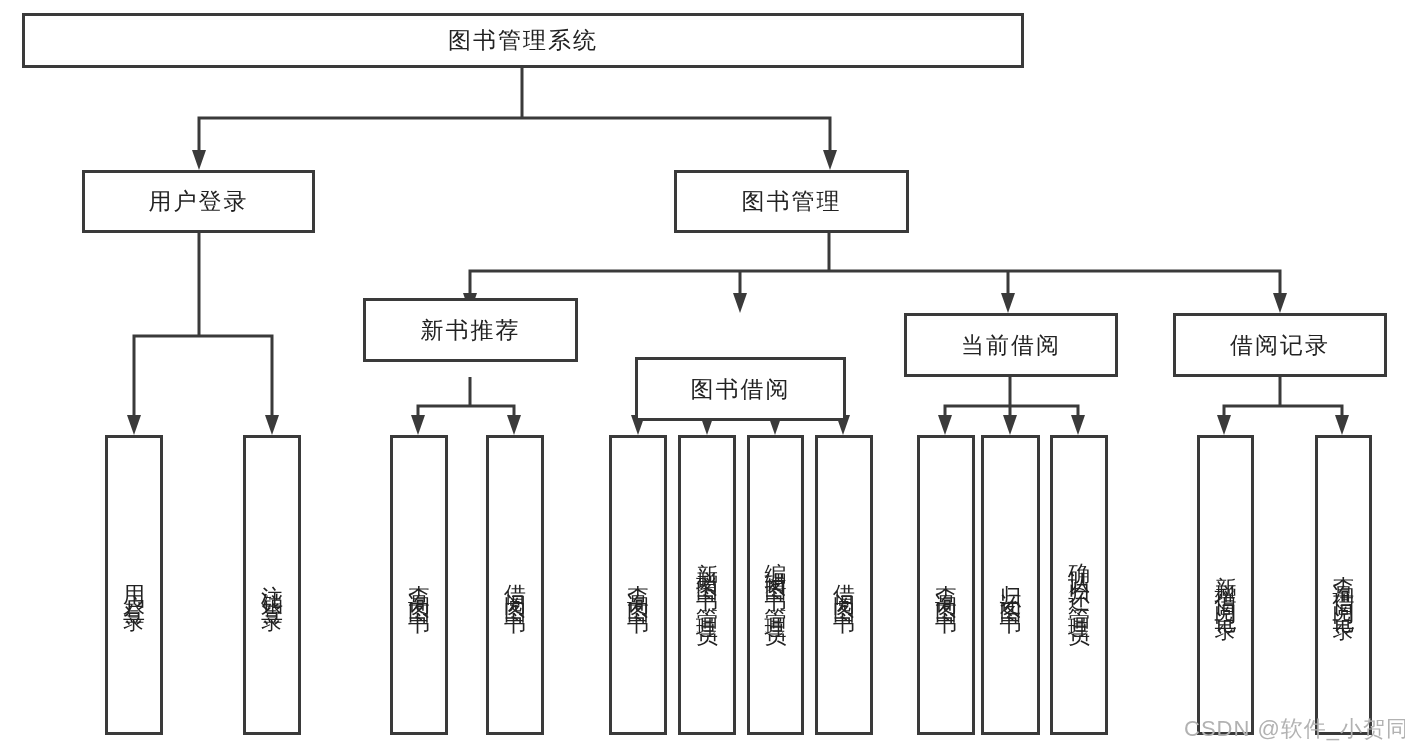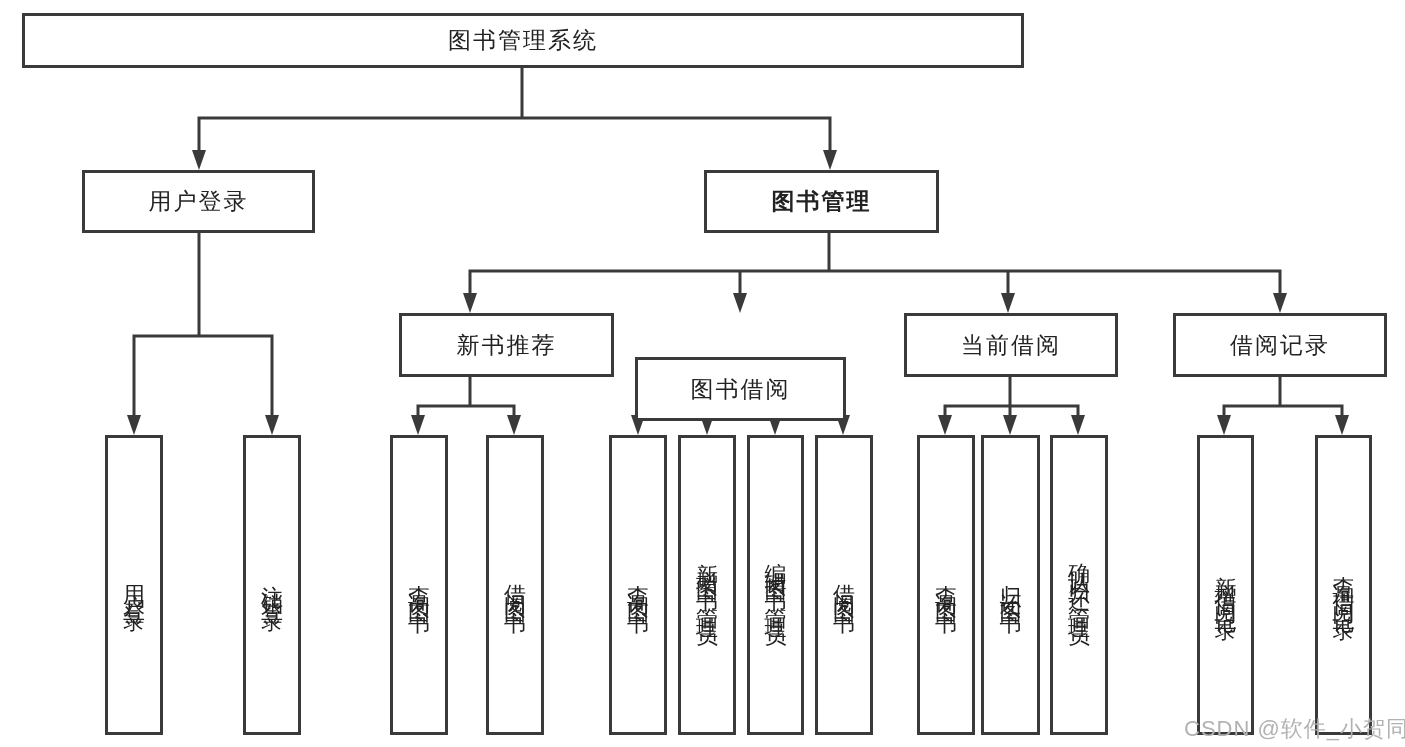--- a/index.html
+++ b/index.html
@@ -92,23 +92,23 @@
     <g>
       <path d="M1280 377 V407.5 M1222.5 406 H1343.5 M1224 406 V417 M1342 406 V417"></path>
       <polygon points="1217,415 1231,415 1224,435" fill="#3a3a3a" stroke="none"></polygon>
       <polygon points="1335,415 1349,415 1342,435" fill="#3a3a3a" stroke="none"></polygon>
     </g>
   </svg>
 
   <div class="box" style="left:22px;top:13px;width:1002px;height:55px;">图书管理系统</div>
 
   <div class="box" style="left:82px;top:170px;width:233px;height:63px;">用户登录</div>
-  <div class="box" style="left:704px;top:170px;width:235px;height:63px;font-weight:bold;">图书管理</div>
+  <div class="box" style="left:674px;top:170px;width:235px;height:63px;">图书管理</div>
 
-  <div class="box" style="left:363px;top:313px;width:215px;height:64px;margin-left:36px;">新书推荐</div>
+  <div class="box" style="left:363px;top:298px;width:215px;height:64px;">新书推荐</div>
   <div class="box" style="left:635px;top:313px;width:211px;height:64px;margin-top:44px;">图书借阅</div>
   <div class="box" style="left:904px;top:313px;width:214px;height:64px;">当前借阅</div>
   <div class="box" style="left:1173px;top:313px;width:214px;height:64px;">借阅记录</div>
 
   <div class="box leaf" style="left:105px;top:435px;width:58px;height:300px;">用户登录</div>
   <div class="box leaf" style="left:243px;top:435px;width:58px;height:300px;">注销登录</div>
 
   <div class="box leaf" style="left:390px;top:435px;width:58px;height:300px;">查询图书</div>
   <div class="box leaf" style="left:486px;top:435px;width:58px;height:300px;">借阅图书</div>
 

